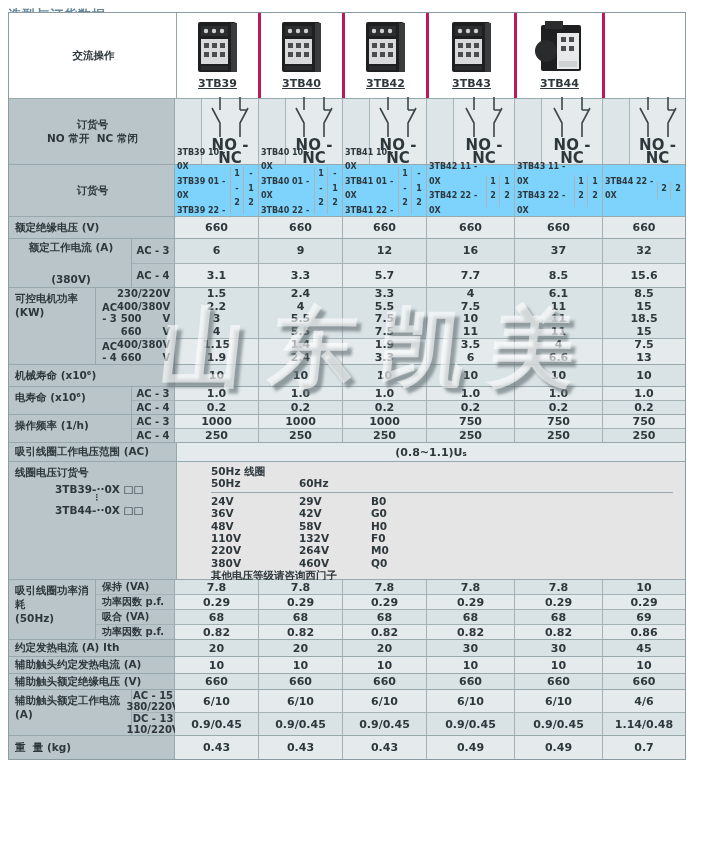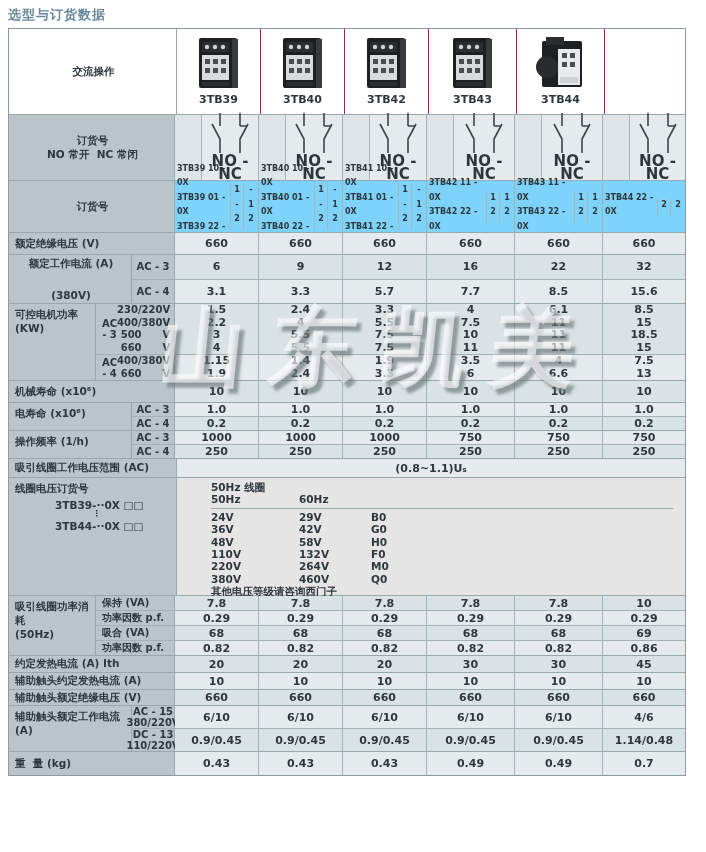--- a/index.html
+++ b/index.html
@@ -1,19 +1,19 @@
 <!DOCTYPE html>
 <html><head>
 <meta charset="utf-8">
 <style>
   html,body{margin:0;padding:0;}
   body{width:706px;height:852px;background:#fff;font-family:"DejaVu Sans",sans-serif;color:#2e383c;position:relative;overflow:hidden;}
   *{box-sizing:border-box;}
   .title{position:absolute;left:8px;top:6px;font-size:13px;font-weight:bold;color:#68889a;letter-spacing:1px;}
-  .tbl{position:absolute;left:8px;top:28px;width:678px;border:1px solid #8a9ca2;font-weight:bold;font-size:11px;background:#fff;}
+  .tbl{position:absolute;left:8px;top:12px;width:678px;border:1px solid #8a9ca2;font-weight:bold;font-size:11px;background:#fff;}
   .row,.sec{display:flex;border-bottom:1px solid #98a9ae;}
   .row:last-child,.sec:last-child{border-bottom:none;}
   .lab{width:168px;background:#b9c5c9;border-right:1px solid #98a9ae;padding:2px 4px 2px 6px;display:flex;flex-direction:column;justify-content:center;font-size:10.5px;}
   .lab.white{background:#fff;align-items:center;}
   .lab.center{align-items:center;text-align:center;}
   .lab.narrow{width:125px;gap:18px;}
   .lab.short{width:89px;}
   .lab.top{justify-content:flex-start;padding-top:4px;}
   .sub{width:43px;background:#b9c5c9;border-right:1px solid #98a9ae;display:flex;align-items:center;justify-content:center;text-align:center;font-size:10px;white-space:pre-line;}
   .sub.wide{width:79px;justify-content:flex-start;padding:0 4px 0 6px;}
@@ -25,21 +25,21 @@
   .cells>div:nth-child(1),.cells>div:nth-child(2),.cells>div:nth-child(3){width:84px;}
   .cells>div:nth-child(4),.cells>div:nth-child(5){width:88px;}
   .cells>div:nth-child(6){width:82px;border-right:none;flex:1;}
   .d0 .cells>div{background:#d9e2e5;}
   .d1 .cells>div{background:#e5ebed;}
   .h16{height:16px}.h17{height:17px}.h19{height:19px}.h21{height:21px}.h22{height:22px}.h23{height:23px}
   .h26{height:26px}.h35{height:35px}.h52{height:52px}.h57{height:57px}.h66{height:66px}.h86{height:86px}.h118{height:118px}
   
   .pcell{display:flex;flex-direction:column;align-items:center;justify-content:flex-end;background:#fff;padding-bottom:2px;}
   .pname{font-size:11px;font-weight:bold;margin-top:2px;}
-  .imgs .cells>div{border-right:1px solid #be185d;}
+  .imgs .cells>div{border-right:3px solid #be185d;text-decoration:underline;}
   
   .ncell{display:flex;background:#e5ebed;padding:0 !important;}
   .nsub{width:27px;border-right:1px solid #a8b6ba;background:#dde5e8;height:100%;}
   .nbody{flex:1;display:flex;flex-direction:column;align-items:center;justify-content:flex-end;padding-bottom:2px;}
   .ncap{font-size:15px;margin-top:1px;}
   
   .ocell{display:flex;background:#7dd3fc;padding:0 !important;align-items:stretch;}
   .ocol{display:flex;flex-direction:column;justify-content:flex-end;padding-bottom:3px;white-space:pre-line;line-height:14.5px;font-size:8px;text-align:center;}
   .ocol.code{flex:1;text-align:left;padding-left:2px;}
   .ocol.n{width:13px;border-left:1px solid #a8b6ba;}
@@ -258,21 +258,21 @@
       <div class="l2">(380V)</div>
     </div>
     <div class="subwrap">
       <div class="subrow h22 d0">
           <div class="sub">AC - 3</div>
           <div class="cells">
             <div>6</div>
             <div>9</div>
             <div>12</div>
             <div>16</div>
-            <div>22</div>
+            <div>37</div>
             <div>32</div>
           </div>
         </div>
       <div class="subrow h23 d1">
           <div class="sub">AC - 4</div>
           <div class="cells">
             <div>3.1</div>
             <div>3.3</div>
             <div>5.7</div>
             <div>7.7</div>

